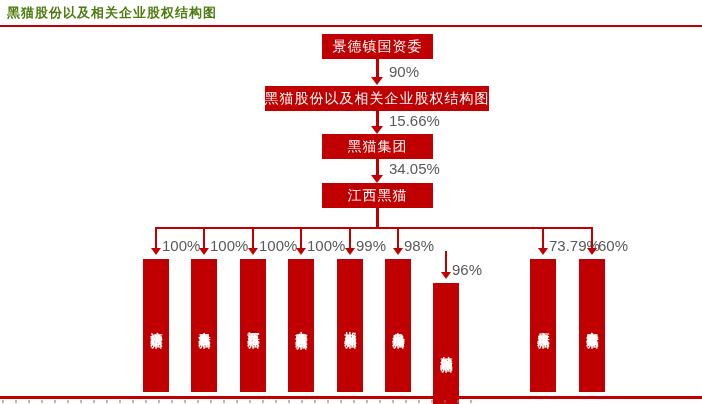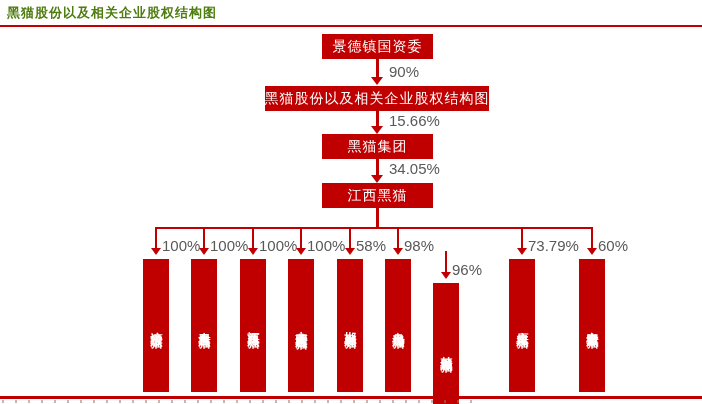--- a/index.html
+++ b/index.html
@@ -80,36 +80,36 @@
   </div>
   <div class="drop" style="left:288px;">
     <div class="dl"></div>
     <div class="ahead-s dh"></div>
     <div class="pct dp">100%</div>
     <div class="sub-box">内蒙古黑猫</div>
   </div>
   <div class="drop" style="left:337px;">
     <div class="dl"></div>
     <div class="ahead-s dh"></div>
-    <div class="pct dp">58%</div>
+    <div class="pct dp">99%</div>
     <div class="sub-box">邯郸黑猫</div>
   </div>
   <div class="drop" style="left:385px;">
     <div class="dl"></div>
     <div class="ahead-s dh"></div>
     <div class="pct dp">98%</div>
     <div class="sub-box">乌海黑猫</div>
   </div>
   <div class="drop" style="left:433px;margin-top:24px;">
     <div class="dl"></div>
     <div class="ahead-s dh"></div>
     <div class="pct dp">96%</div>
     <div class="sub-box">韩城黑猫</div>
   </div>
-  <div class="drop" style="left:509px;padding-left:18px;">
+  <div class="drop" style="left:530px;padding-left:18px;">
     <div class="dl"></div>
     <div class="ahead-s dh"></div>
     <div class="pct dp">73.79%</div>
     <div class="sub-box">太原黑猫</div>
   </div>
   <div class="drop" style="left:579px;">
     <div class="dl"></div>
     <div class="ahead-s dh"></div>
     <div class="pct dp">60%</div>
     <div class="sub-box">安徽黑猫</div>

